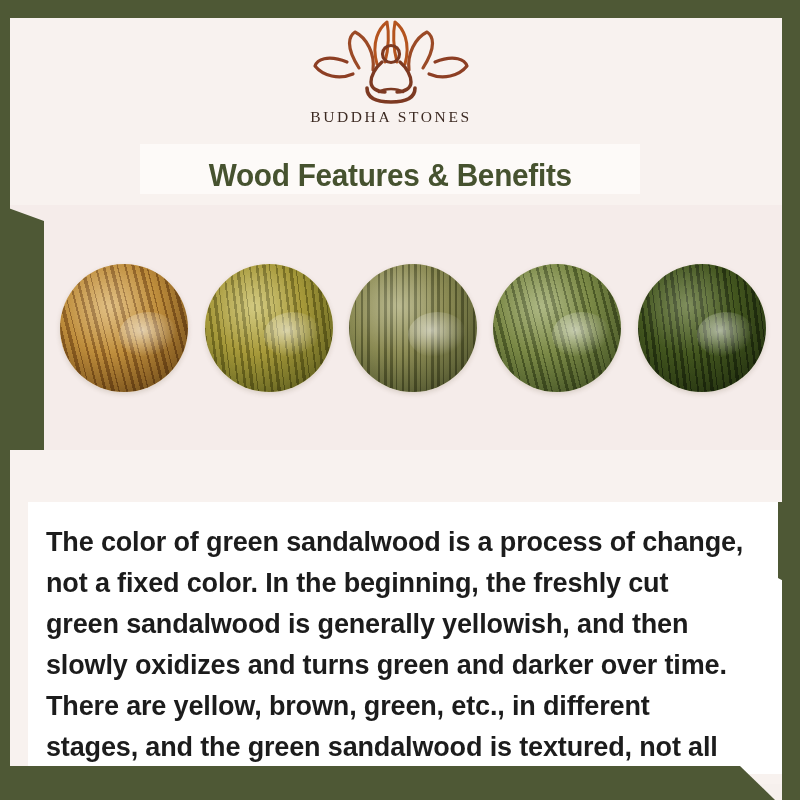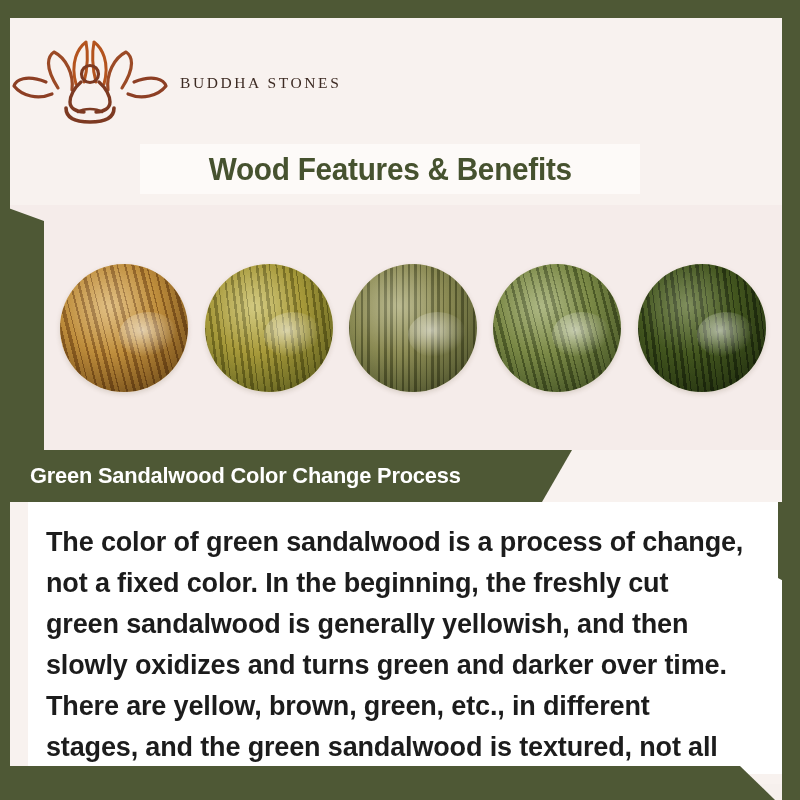--- a/index.html
+++ b/index.html
@@ -12,28 +12,28 @@
   #stage{position:absolute;inset:0;width:800px;height:800px;background:#f6f0ed;overflow:hidden;}
 
   
   .frame-top{position:absolute;left:0;top:0;width:800px;height:18px;background:#4e5835;}
   .frame-right{position:absolute;right:0;top:0;width:18px;height:800px;background:#4e5835;}
   .frame-left{position:absolute;left:0;top:0;width:10px;height:800px;background:#4e5835;}
   .inner-card{position:absolute;left:10px;top:18px;width:772px;height:766px;background:#f8f2ef;}
 
   
   .logo-wrap{position:absolute;left:0;top:18px;width:782px;height:128px;
-             display:flex;flex-direction:row;align-items:center;justify-content:flex-start;}
+             display:flex;flex-direction:column;align-items:center;justify-content:flex-start;}
   .logo-mark{width:180px;height:88px;display:block;}
   .logo-text{font-family:"Liberation Serif",serif;font-size:15.5px;letter-spacing:2.6px;
              color:#3c2a22;font-weight:400;margin-top:2px;}
 
   
   .title-band{position:absolute;left:140px;top:144px;width:500px;height:50px;
-              background:#fdfaf8;display:flex;align-items:center;justify-content:center;}
+              background:#fdfaf8;display:flex;align-items:flex-end;justify-content:center;}
   .title-text{font-size:32px;font-weight:700;color:#46522f;letter-spacing:-0.3px;
               transform:scaleX(.93);transform-origin:center;white-space:nowrap;}
 
   
   .bead-panel{position:absolute;left:10px;top:205px;width:772px;height:245px;background:#f5ecea;}
   .bead-left-bar{position:absolute;left:0;top:205px;width:44px;height:245px;background:#4e5835;
                  clip-path:polygon(0 0,100% 16px,100% 100%,0 100%);}
   .beads{position:absolute;left:44px;top:205px;width:738px;height:245px;
          display:flex;align-items:center;justify-content:space-evenly;}
   .bead{width:128px;height:128px;border-radius:50%;position:relative;overflow:hidden;
@@ -127,23 +127,20 @@
     <div class="bead" id="b4" style="background: radial-gradient(circle at 40% 34%, rgb(93, 112, 48) 0%, rgb(68, 87, 31) 38%, rgb(55, 74, 25) 70%, rgb(35, 51, 16) 100%);">
       <div class="grain" style="background: repeating-linear-gradient(83deg, transparent 0%, rgb(35, 51, 16) 0%, rgb(35, 51, 16) 0.7%, transparent 0.7%, transparent 4.6%, rgb(35, 51, 16) 4.6%, rgb(35, 51, 16) 5.85%, transparent 5.85%, transparent 9.2%, rgb(35, 51, 16) 9.2%, rgb(35, 51, 16) 11%, transparent 11%, transparent 13.8%, rgb(35, 51, 16) 13.8%, rgb(35, 51, 16) 16.15%, transparent 16.15%, transparent 18.4%, rgb(35, 51, 16) 18.4%, rgb(35, 51, 16) 19.1%, transparent 19.1%, transparent 23%, rgb(35, 51, 16) 23%, rgb(35, 51, 16) 24.25%, transparent 24.25%, transparent 27.6%, rgb(35, 51, 16) 27.6%, rgb(35, 51, 16) 29.4%, transparent 29.4%, transparent 32.2%, rgb(35, 51, 16) 32.2%, rgb(35, 51, 16) 34.55%, transparent 34.55%, transparent 36.8%, rgb(35, 51, 16) 36.8%, rgb(35, 51, 16) 37.5%, transparent 37.5%, transparent 41.4%, rgb(35, 51, 16) 41.4%, rgb(35, 51, 16) 42.65%, transparent 42.65%, transparent 46%, rgb(35, 51, 16) 46%, rgb(35, 51, 16) 47.8%, transparent 47.8%, transparent 50.6%, rgb(35, 51, 16) 50.6%, rgb(35, 51, 16) 52.95%, transparent 52.95%, transparent 55.2%, rgb(35, 51, 16) 55.2%, rgb(35, 51, 16) 55.9%, transparent 55.9%, transparent 59.8%, rgb(35, 51, 16) 59.8%, rgb(35, 51, 16) 61.05%, transparent 61.05%, transparent 64.4%, rgb(35, 51, 16) 64.4%, rgb(35, 51, 16) 66.2%, transparent 66.2%, transparent 69%, rgb(35, 51, 16) 69%, rgb(35, 51, 16) 71.35%, transparent 71.35%, transparent 73.6%, rgb(35, 51, 16) 73.6%, rgb(35, 51, 16) 74.3%, transparent 74.3%, transparent 78.2%, rgb(35, 51, 16) 78.2%, rgb(35, 51, 16) 79.45%, transparent 79.45%, transparent 82.8%, rgb(35, 51, 16) 82.8%, rgb(35, 51, 16) 84.6%, transparent 84.6%, transparent 87.4%, rgb(35, 51, 16) 87.4%, rgb(35, 51, 16) 89.75%, transparent 89.75%, transparent 92%, rgb(35, 51, 16) 92%, rgb(35, 51, 16) 92.7%, transparent 92.7%, transparent 96.6%, rgb(35, 51, 16) 96.6%, rgb(35, 51, 16) 97.85%, transparent 97.85%); filter: blur(0.6px);"></div>
       <div class="vig"></div>
       <div class="shine"></div>
     </div>
   </div>
 
   <div class="body-panel"></div>
   <div class="body-right-bar"></div>
 
-  <div class="banner">
-    <div class="banner-text">Green Sandalwood Color Change Process</div>
-  </div>
 
   <div class="body-text">The color of green sandalwood is a process of change, not a fixed color. In the beginning, the freshly cut green sandalwood is generally yellowish, and then slowly oxidizes and turns green and darker over time. There are yellow, brown, green, etc., in different stages, and the green sandalwood is textured, not all of them are the same!</div>
 
   <div class="frame-left"></div>
   <div class="frame-top"></div>
   <div class="frame-right"></div>
   <div class="bottom-bar"></div>
 </div>
 
 </body></html>

